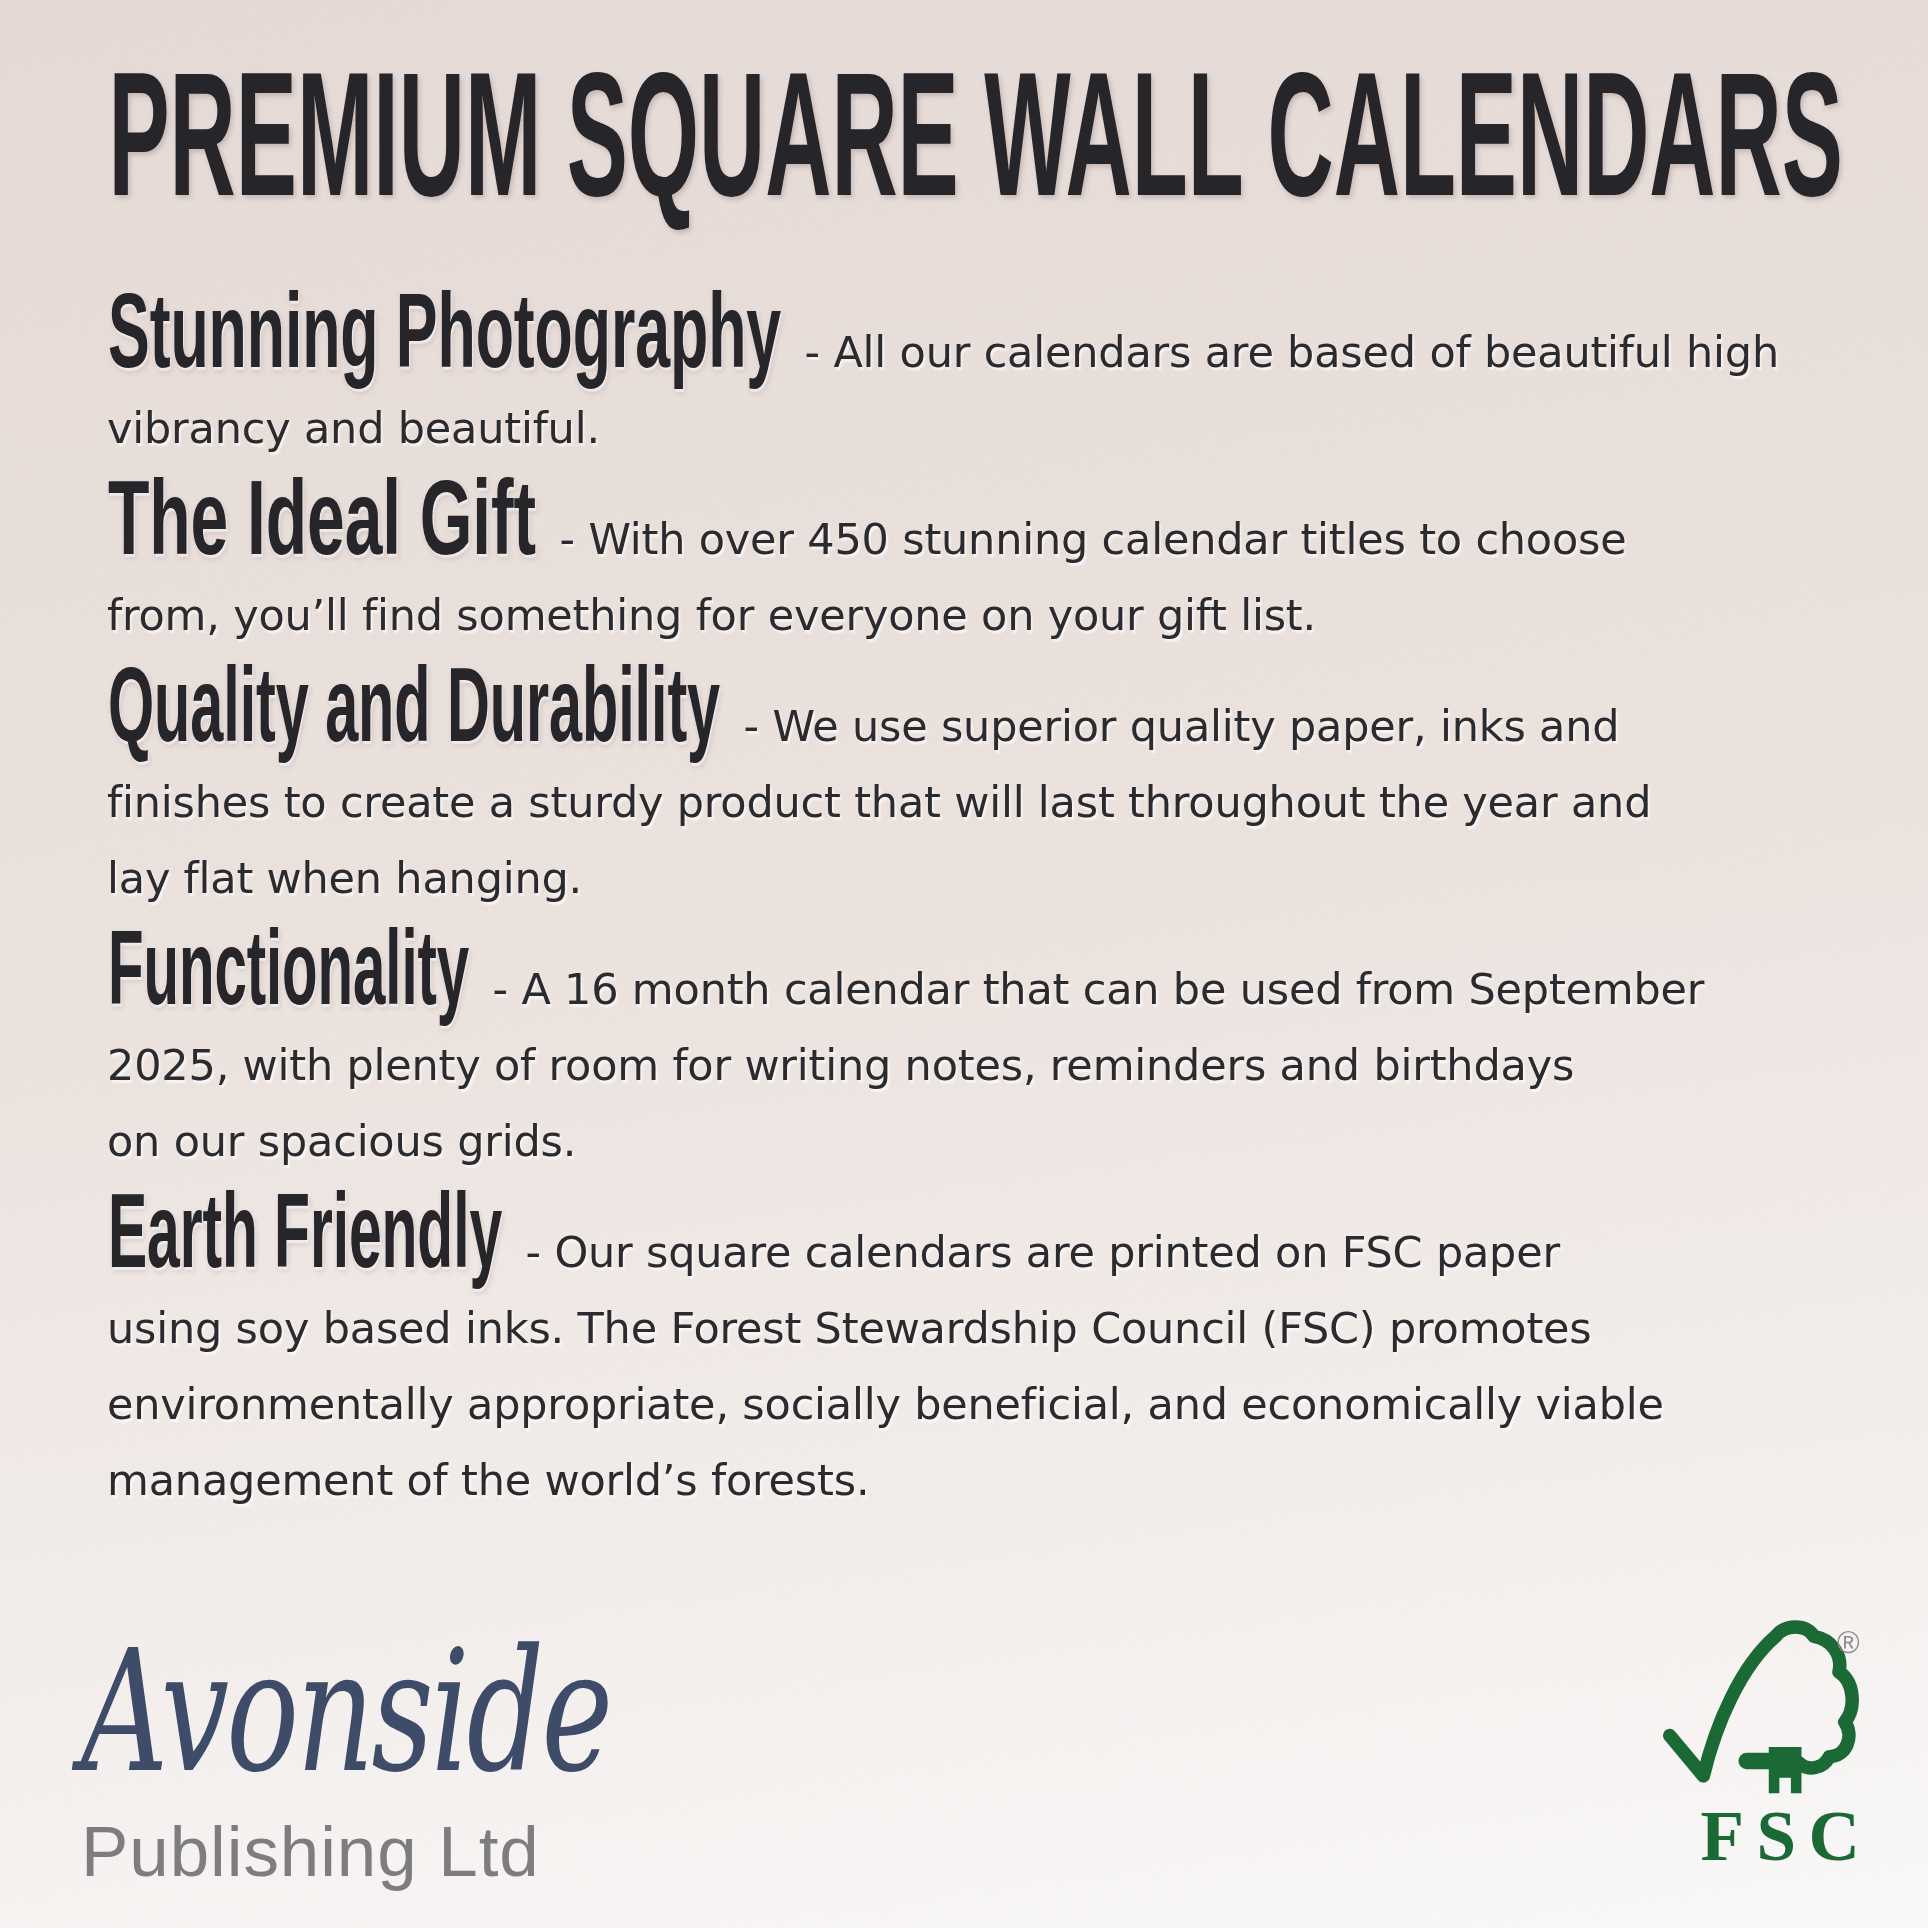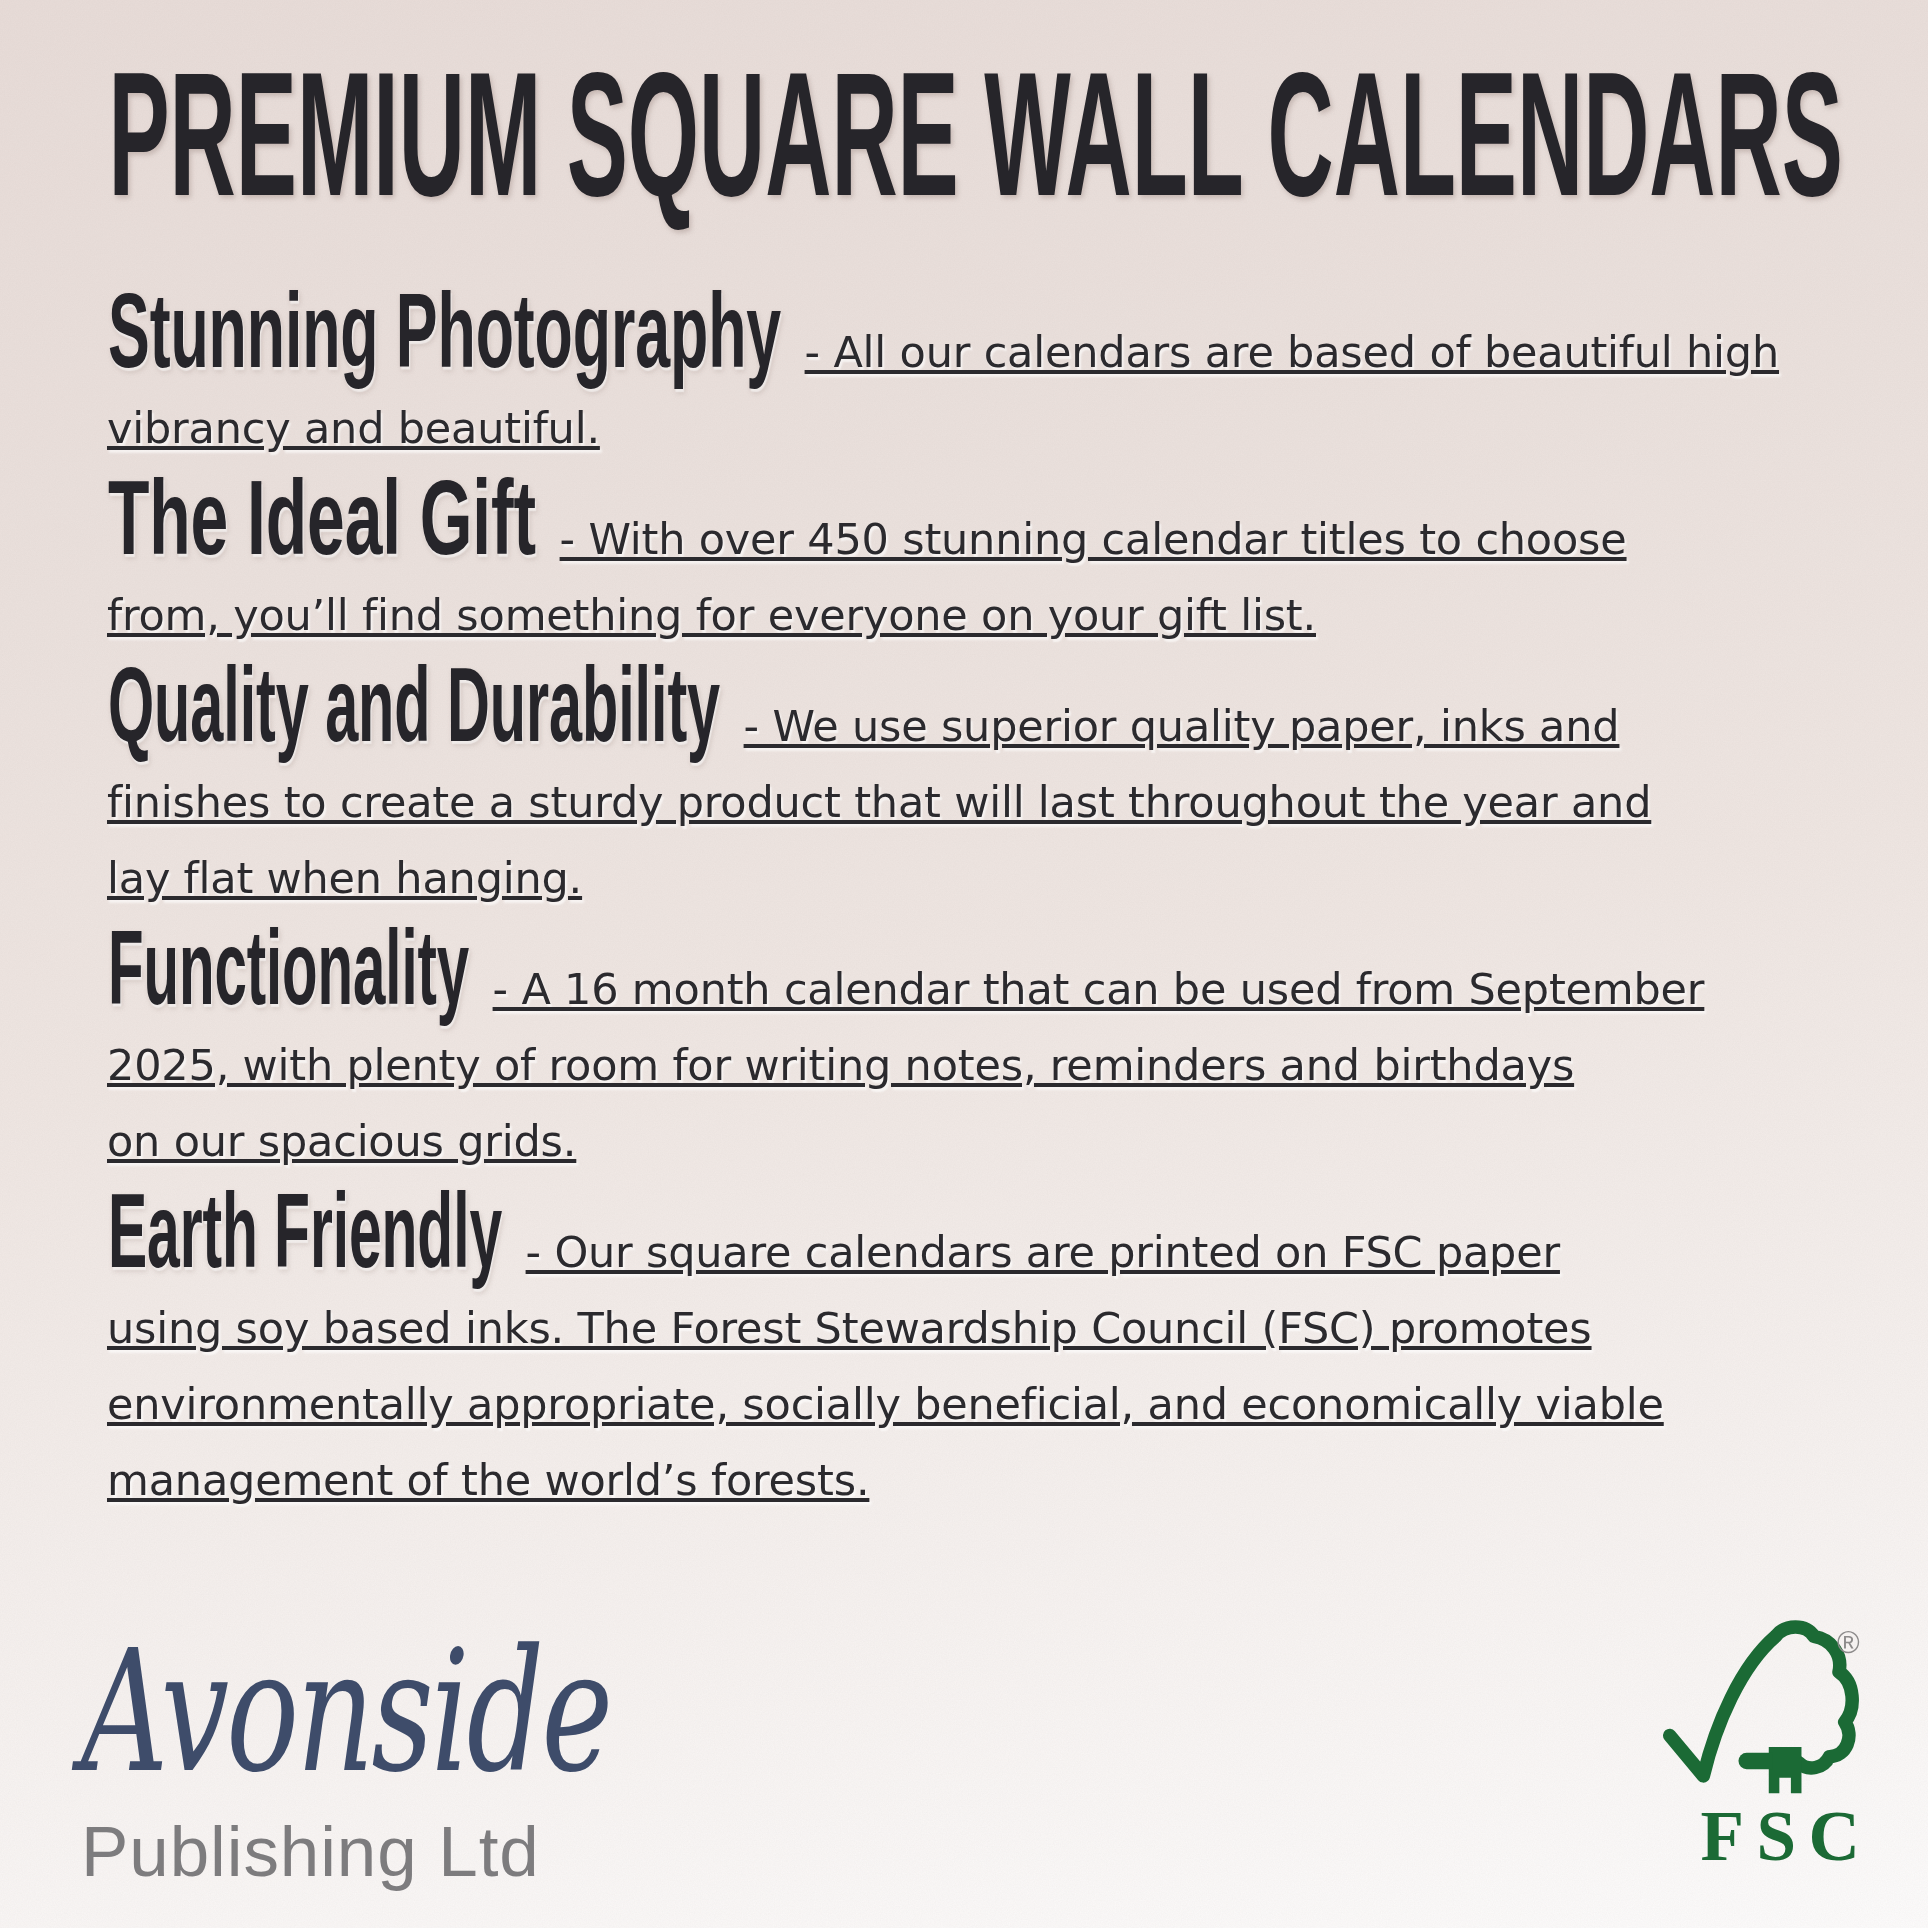--- a/index.html
+++ b/index.html
@@ -9,21 +9,21 @@
     font-family:"DejaVu Sans",sans-serif;color:#2b2a2e;
   }
   .texture{position:absolute;inset:0;opacity:.10;pointer-events:none;}
   .content{position:absolute;left:81px;top:0;width:1766px;margin-left:26px;}
   svg.title{display:block;margin-top:49px;overflow:visible;
     filter:drop-shadow(2.8px 3.8px 2.8px rgba(122,100,92,.30));}
   svg.title text{font-family:"Liberation Sans",sans-serif;font-weight:700;fill:#26252a;}
   .sections{margin-top:77px;}
   .sec{margin-bottom:35px;}
   .line{line-height:76px;font-size:43px;white-space:nowrap;letter-spacing:-0.2px;
-    text-shadow:1.9px 2.8px 1.9px rgba(255,255,255,.65);text-decoration:underline;}
+    text-shadow:1.9px 2.8px 1.9px rgba(255,255,255,.65);}
   svg.h{overflow:visible;margin-top:-42px;margin-right:22.6px;vertical-align:baseline;
     filter:drop-shadow(1.9px 2.8px 1.9px rgba(122,100,92,.25));}
   svg.h text{font-family:"Liberation Sans",sans-serif;font-weight:700;fill:#26252a;}
   .brand{position:absolute;left:81px;top:1637px;}
   .brand-script{display:block;font-family:"DejaVu Serif",serif;font-style:italic;font-weight:400;
     font-size:168px;line-height:151px;color:#3e4c6a;transform:scaleX(.72);transform-origin:0 100%;
     letter-spacing:-3.8px;}
   .brand-sub{display:block;font-family:"Liberation Sans",sans-serif;font-weight:400;
     font-size:71px;line-height:94px;color:#7d7c7e;letter-spacing:0.9px;margin-top:17px;}
   .fsc{position:absolute;right:64px;top:1621px;}

